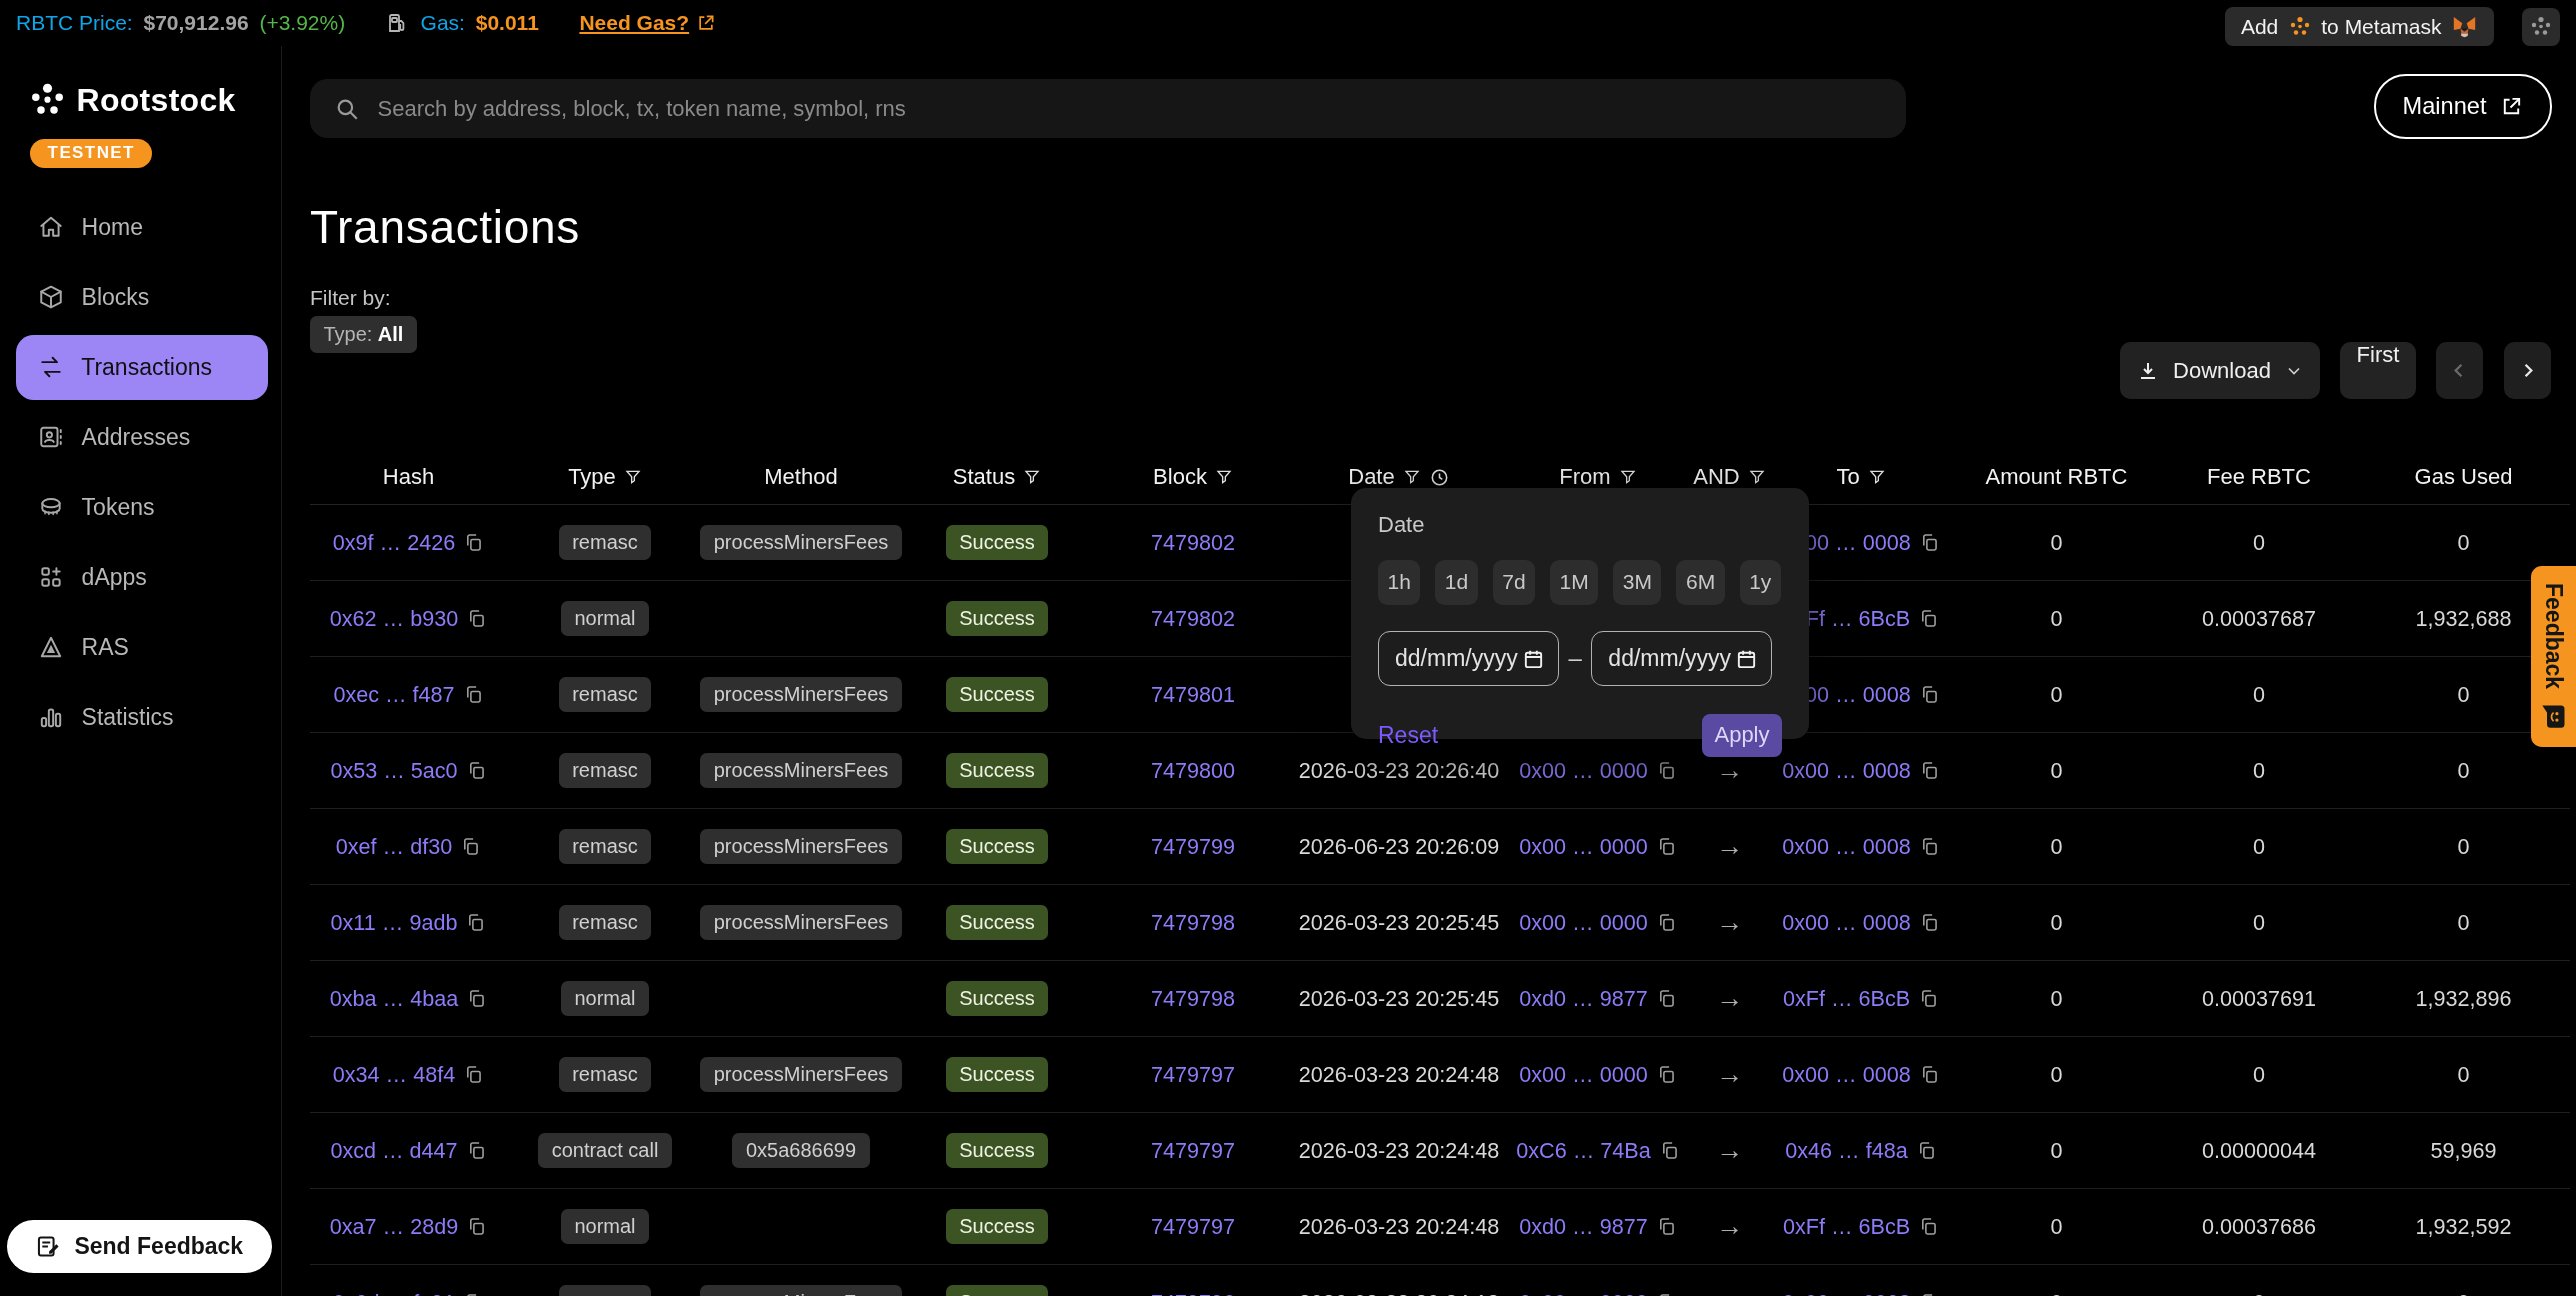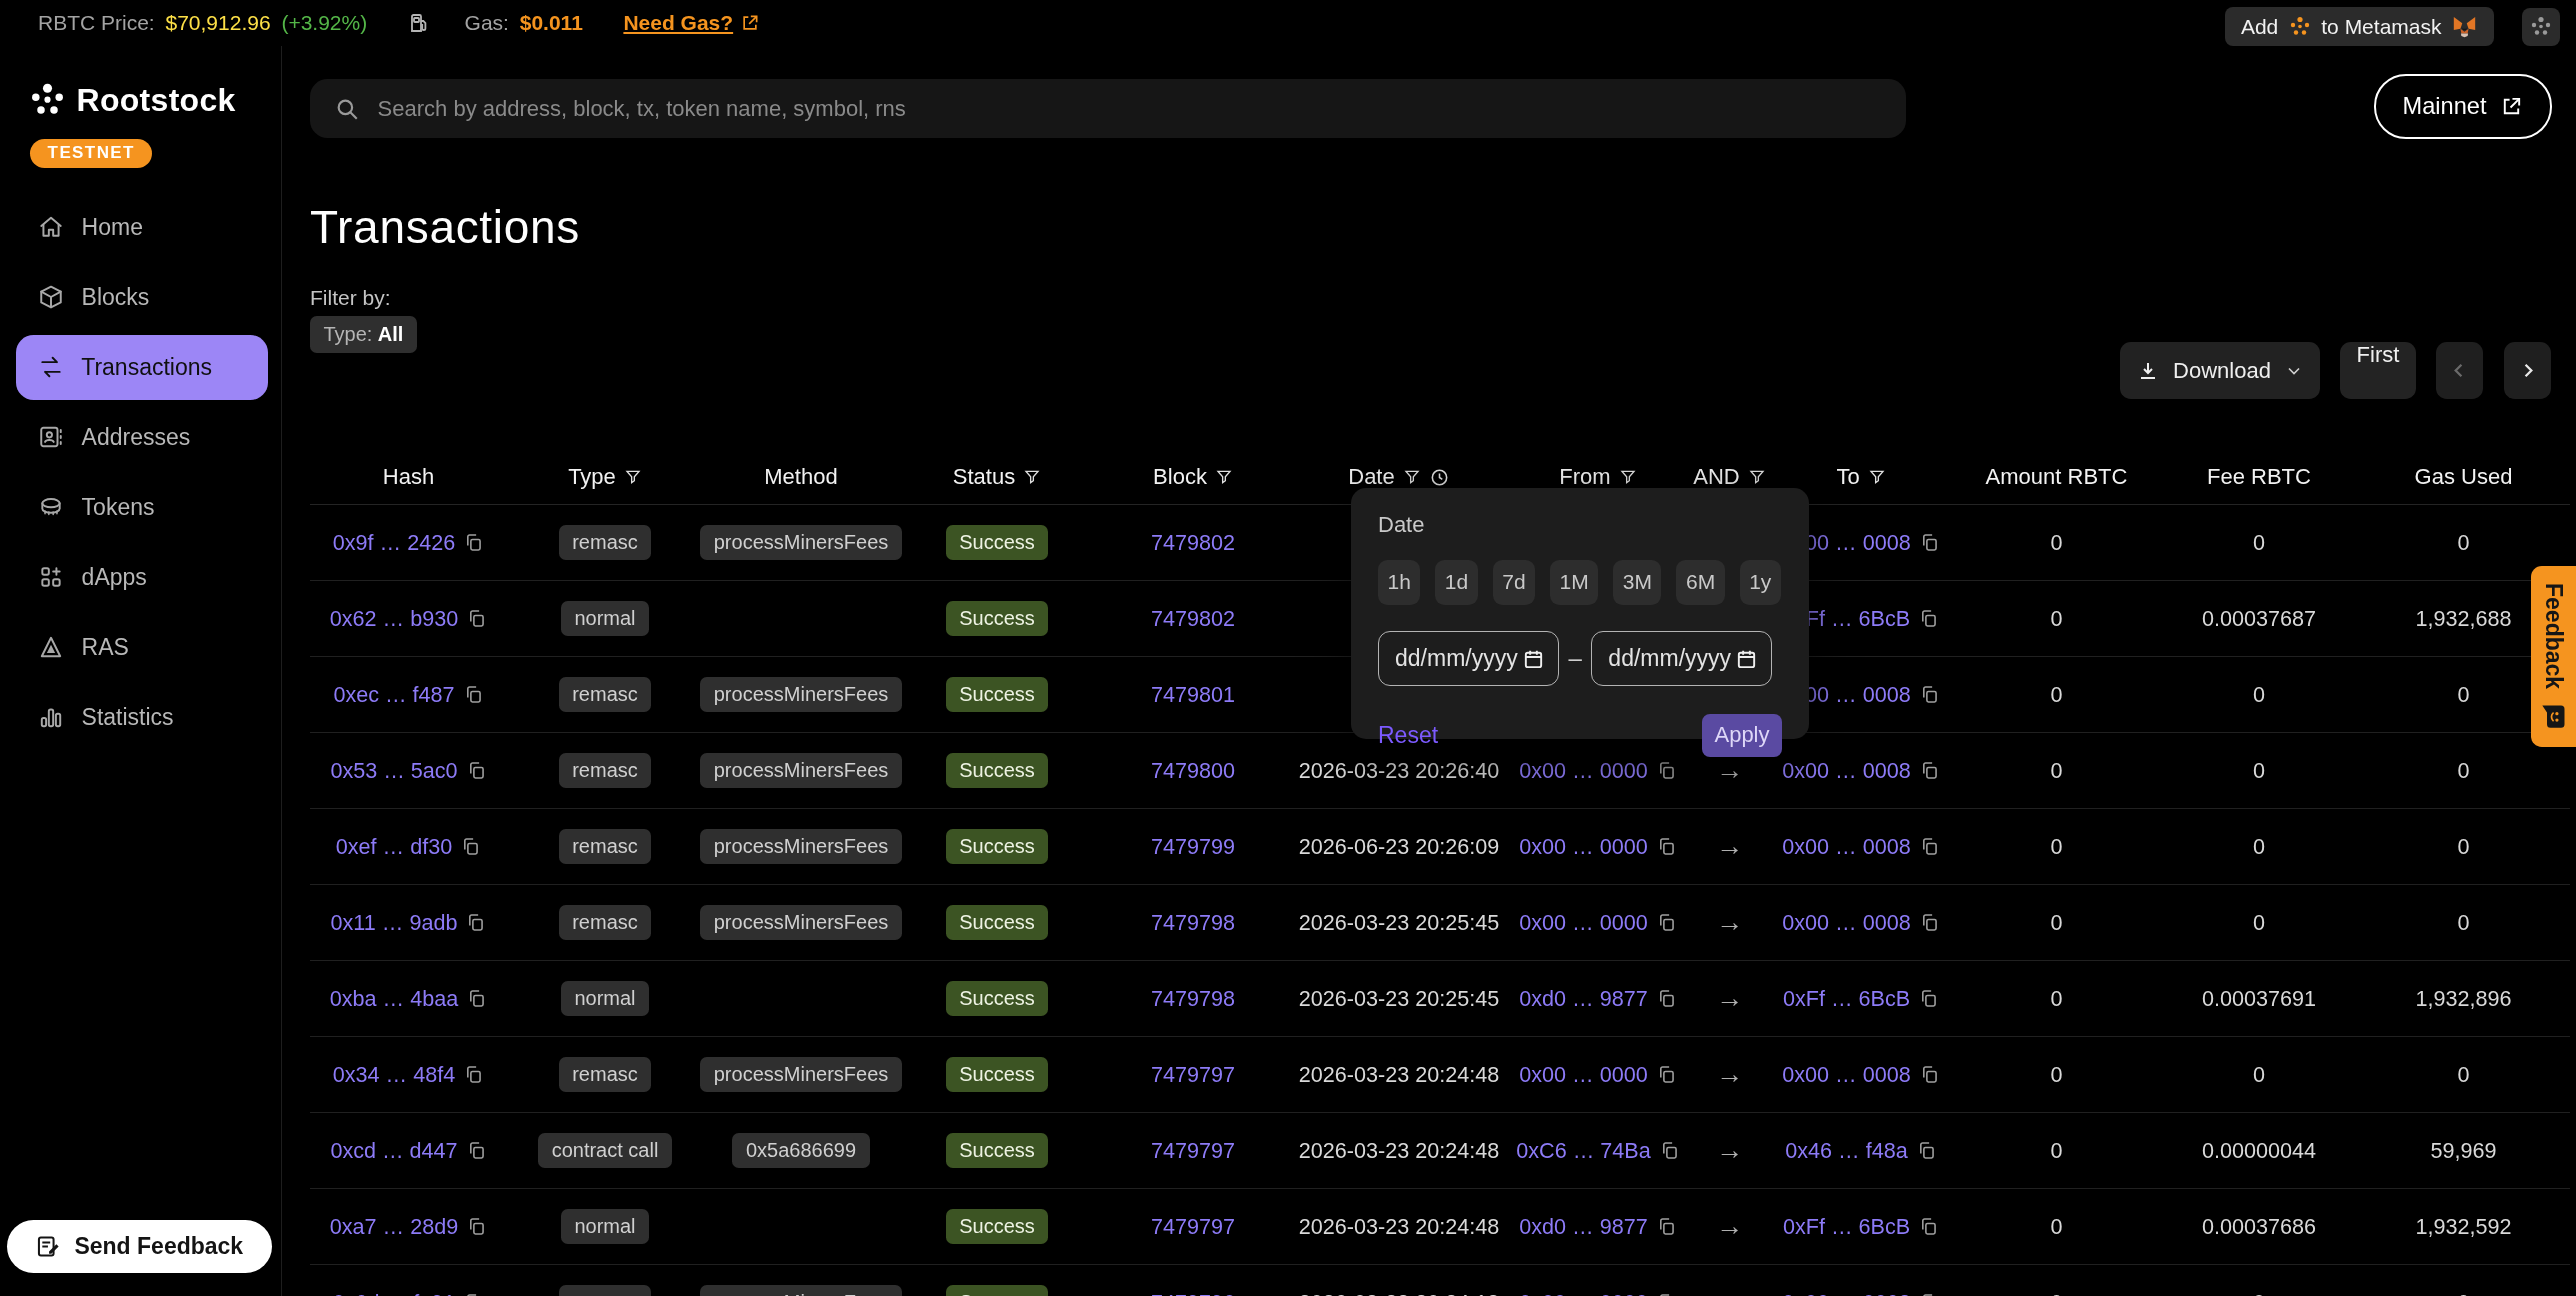--- a/index.html
+++ b/index.html
@@ -6,22 +6,22 @@
   html,body { overflow:hidden; background:#000; }
   body { width:2576px; height:1296px; position:relative;
          font-family:"Liberation Sans", sans-serif; color:#e8e8e8; }
   svg { display:block; }
 
   
   .topbar { position:absolute; left:0; top:0; width:2576px; height:46px;
             display:flex; align-items:center; justify-content:space-between;
             padding:0 16px; font-size:21px; }
   .tb-left { display:flex; align-items:center; gap:10.8px; }
-  .tb-muted { color:#a3a3a3;margin-left:22px; }
-  .tb-white { color:#fde047; font-weight:400; }
+  .tb-muted { color:#0ea5e9; }
+  .tb-white { color:#a3a3a3; font-weight:700; }
   .tb-green { color:var(--green,#54b648); }
   .tb-orange { color:var(--orange,#f5941f); font-weight:600; }
   .tb-gap { width:19px; }
   .gas-icon { color:#b5b5b5; }
   .needgas { display:flex; align-items:center; gap:6.8px; color:var(--orange,#f5941f); font-weight:600; cursor:pointer;text-decoration:underline; }
   .tb-right { display:flex; align-items:center; gap:28px;margin-top:7px; }
   .metamask-btn { display:flex; align-items:center; gap:9.5px; background:#2b2b2b;
                   border-radius:8px; padding:6px 16px; color:#f2f2f2; font-size:21px; cursor:pointer; }
   .rsk-square-btn { width:38px; height:38px; background:#2b2b2b; border-radius:8px;
                     display:flex; align-items:center; justify-content:center; color:#9a9a9a; cursor:pointer; }

